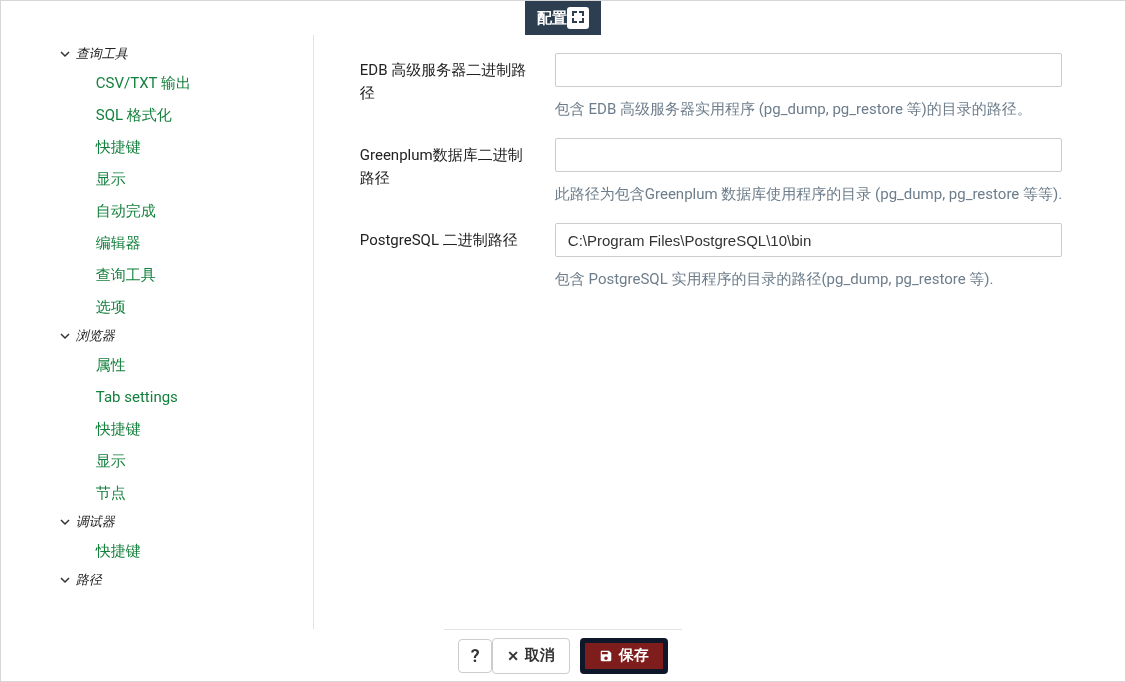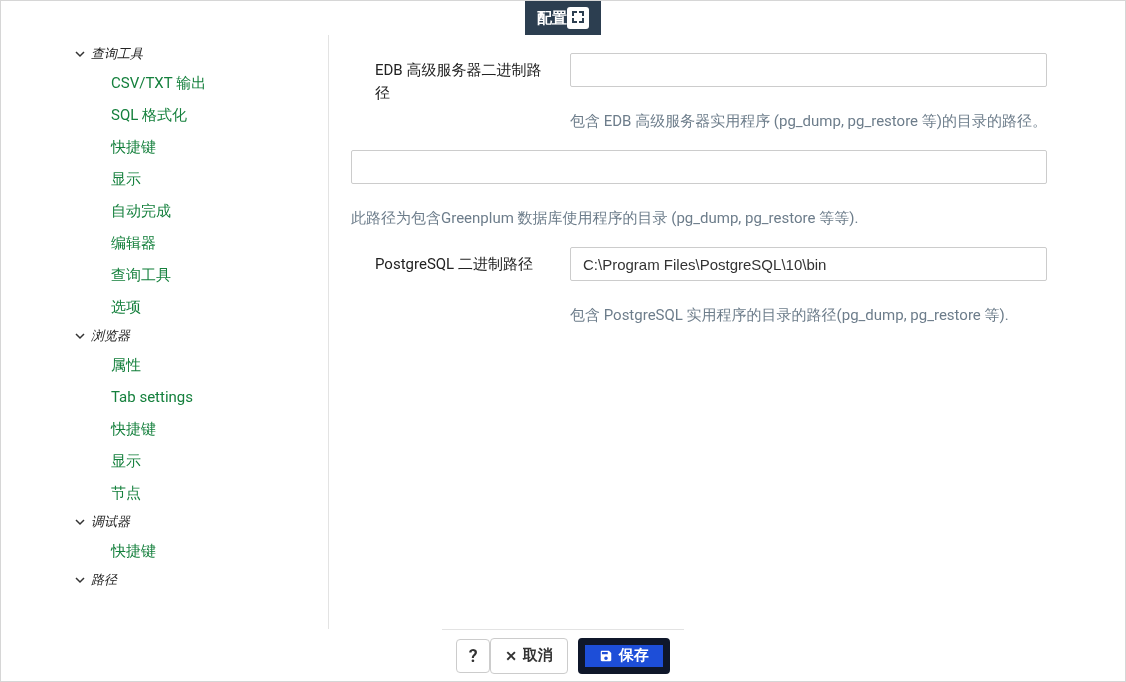--- a/index.html
+++ b/index.html
@@ -13,27 +13,27 @@
   .sidebar::-webkit-scrollbar { width: 10px; }
   .sidebar::-webkit-scrollbar-thumb { background: #c1c1c1; border-radius: 5px; }
   .tree-cat { display: flex; align-items: center; padding: 4px 8px 4px 16px; cursor: pointer; color: #222; font-size: 13px; font-style: italic; }
   .tree-cat .chev { width: 14px; display: inline-flex; justify-content: center; margin-right: 4px; font-size: 12px; }
   .tree-item { padding: 4px 8px 4px 54px; cursor: pointer; color: #15803d; font-size: 15px; line-height: 1.6; }
   .content { flex: 1; overflow-y: auto; padding: 18px 22px 18px 22px; }
   .form-row { display: flex; margin-bottom: 18px; }
   .form-label { width: 195px; padding-right: 18px; color: #222; font-size: 15px; line-height: 1.5; padding-top: 6px; margin-left: 24px; }
   .form-field { flex: 1; }
   .form-input { width: 100%; height: 34px; border: 1px solid #ccc; border-radius: 2px; padding: 0 12px; font-size: 15px; color: #333; outline: none; }
-  .form-help { color: #6d7d8b; margin-top: 24px; font-size: 15px; line-height: 1.4; }
+  .form-help { color: #6d7d8b; margin-top: 12px; font-size: 15px; line-height: 1.4; }
   .footer { height: 52px; border-top: 1px solid #e3e3e3; display: flex; align-items: center; justify-content: space-between; padding: 0 14px; }
   .help-btn { width: 34px; height: 34px; border: 1px solid #ccc; border-radius: 4px; background: #fff; display: flex; align-items: center; justify-content: center; font-size: 18px; font-weight: 600; cursor: pointer; color: #333; }
   .footer-right { display: flex; gap: 10px; }
   .btn { height: 36px; padding: 0 14px; border-radius: 4px; font-size: 15px; font-weight: 600; display: inline-flex; align-items: center; gap: 6px; cursor: pointer; }
   .btn-cancel { background: #fff; border: 1px solid #ccc; color: #333; }
-  .btn-save { background: #1d4ed8; border: 7px solid #0f172a; color: #fff; }
+  .btn-save { background: #7f1d1d; border: 5px solid #0f172a; color: #fff; }
   .btn .icon { display: inline-flex; }
   .save-icon svg { fill: #fff; }
   .cancel-icon { font-weight: 700; font-size: 14px; }
   .chev svg { width: 10px; height: 10px; }
 </style>
 </head>
 <body>
 
 <div class="window">
   <div class="titlebar">
@@ -95,20 +95,21 @@
           </span>
           <span>路径</span>
         </div>
       </div>
     <div class="content" id="content">
         <div class="form-row">
           <div class="form-label">EDB 高级服务器二进制路径</div>
           <div class="form-field"><input class="form-input" type="text" style=""><div class="form-help">包含 EDB 高级服务器实用程序 (pg_dump, pg_restore 等)的目录的路径。</div></div>
         </div>
         <div class="form-row">
+          <div class="form-label">Greenplum数据库二进制路径</div>
           <div class="form-field"><input class="form-input" type="text" style=""><div class="form-help">此路径为包含Greenplum 数据库使用程序的目录 (pg_dump, pg_restore 等等).</div></div>
         </div>
         <div class="form-row">
           <div class="form-label">PostgreSQL 二进制路径</div>
           <div class="form-field"><input class="form-input" type="text" value="C:\Program Files\PostgreSQL\10\bin" style=""><div class="form-help">包含 PostgreSQL 实用程序的目录的路径(pg_dump, pg_restore 等).</div></div>
         </div>
       </div>
   </div>
 
   <div class="footer">

